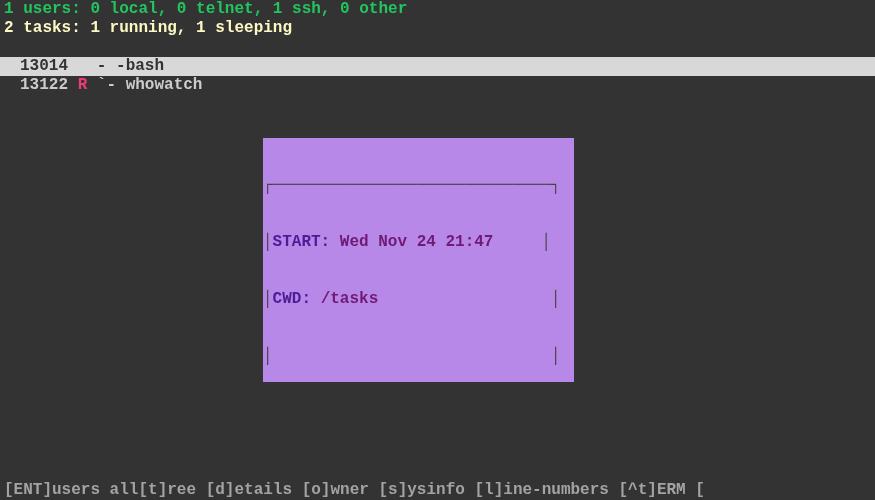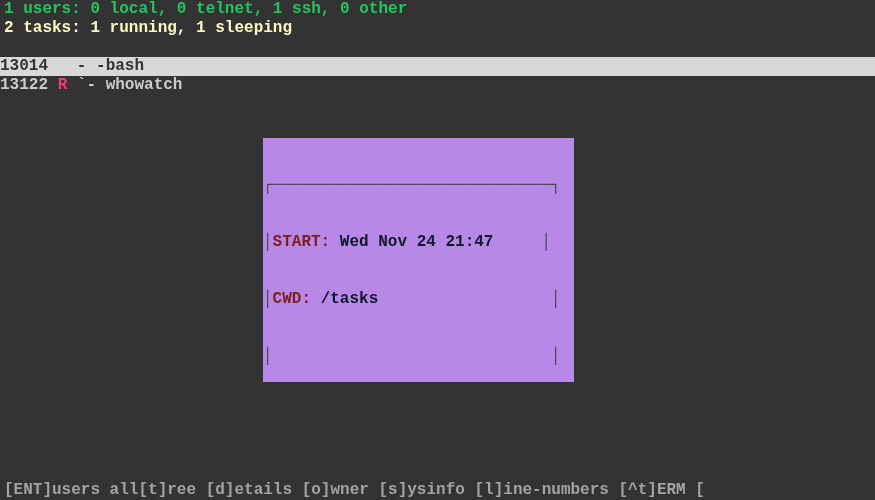--- a/index.html
+++ b/index.html
@@ -22,21 +22,21 @@
     justify-content: space-between;
   }
   .header-line1 .left { }
   .header-line1 .right { padding-right: 2px; }
   .header-line2 {
     color: #fef9c3;
     padding-left: 4px;
   }
   .blank-line { height: 19px; }
   .process-row {
-    padding-left: 0;
+    padding-left: 20px;
     white-space: pre;
   }
   .process-row.selected {
     background: #d8d8d8;
     color: #333333;
   }
   .pid { display: inline; }
   .state-R { color: #ee3a7a; }
   .popup {
     position: absolute;
@@ -45,22 +45,22 @@
     width: 311px;
     height: 244px;
     background: #b788e8;
     color: #444444;
     white-space: pre;
     font-weight: bold;
   }
   .popup-line {
     padding: 0;
   }
-  .popup .label { color: #7f1d1d; }
-  .popup .value { color: #0f172a; }
+  .popup .label { color: #4c1d95; }
+  .popup .value { color: #701a75; }
   .footer {
     position: absolute;
     bottom: 0;
     left: 0;
     right: 0;
     background: #333333;
     color: #a3a3a3;
     padding-left: 4px;
     white-space: pre;
     height: 19px;

